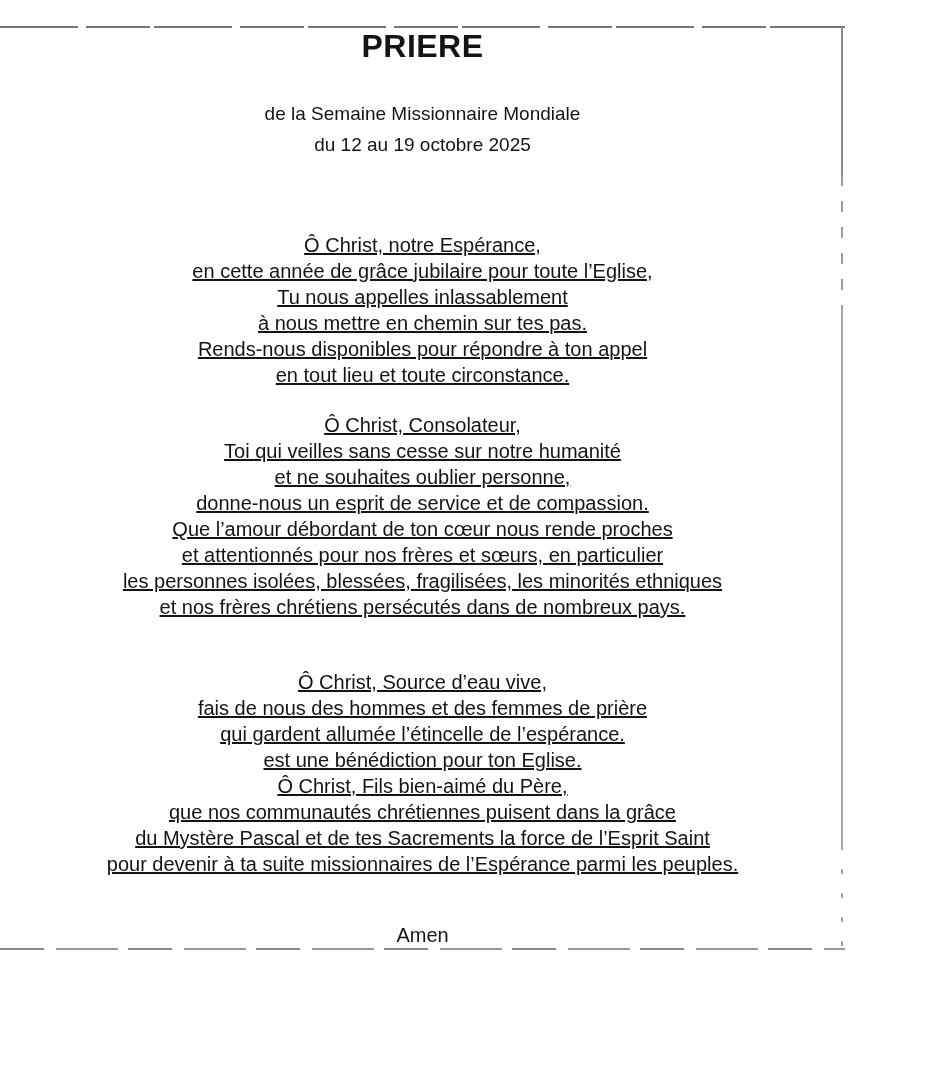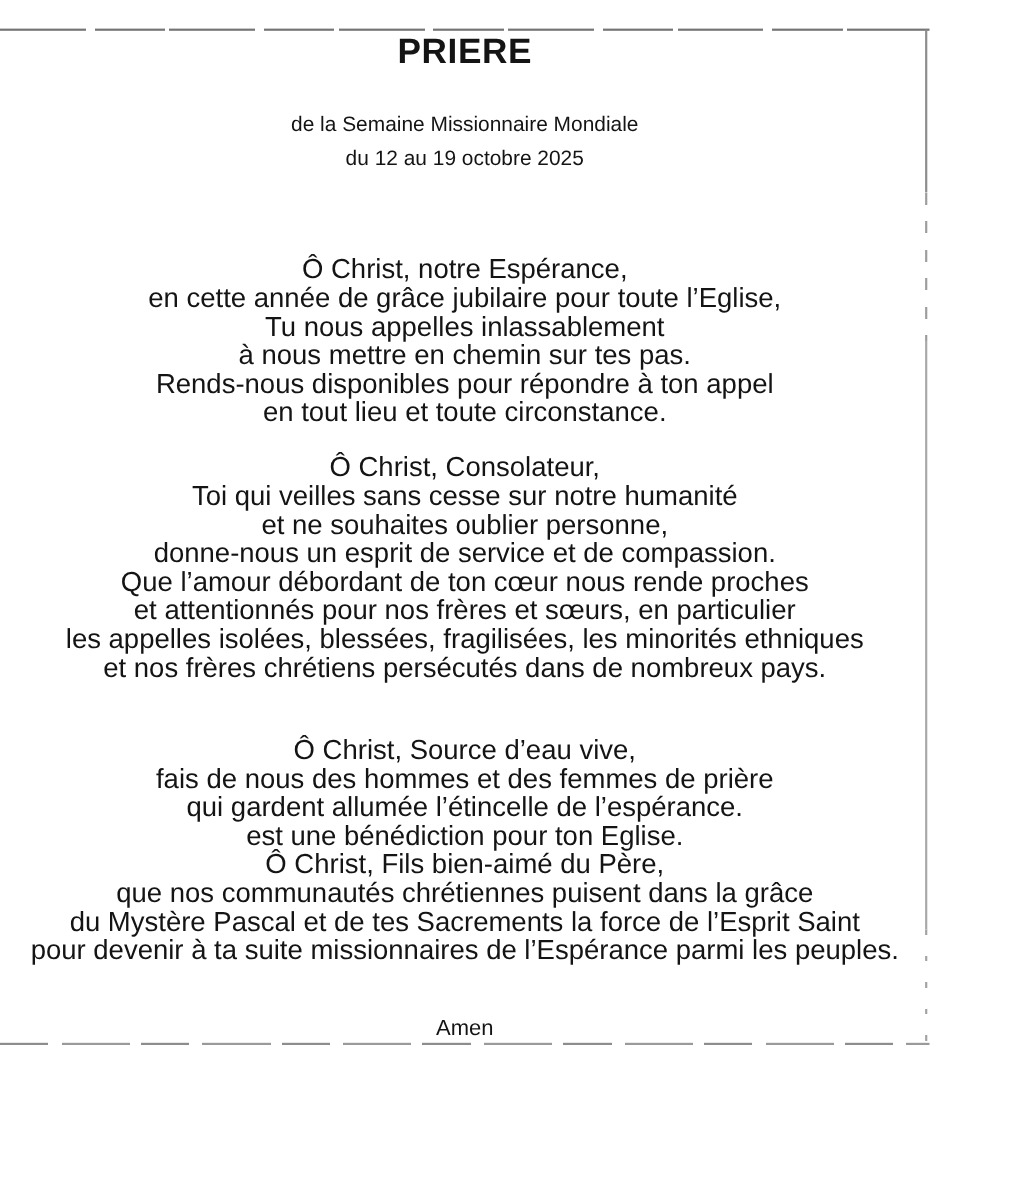--- a/index.html
+++ b/index.html
@@ -61,22 +61,23 @@
     font-weight: bold;
     letter-spacing: 0.5px;
     margin: 0;
   }
   .subtitle {
     top: 98px;
     font-size: 19px;
     line-height: 31px;
   }
   .stanza {
-    font-size: 25px;
+    font-size: 20px;
     line-height: 26px;
+    text-decoration: underline;
   }
   .stanza-1 { top: 232px; }
   .stanza-2 { top: 412px; }
   .stanza-3 { top: 642px; margin-top: 27px; }
   .amen {
     top: 922px;
     font-size: 20px;
     line-height: 26px;
   }
 </style>
@@ -108,21 +109,21 @@
     <div>en tout lieu et toute circonstance.</div>
   </div>
 
   <div class="content-block stanza stanza-2">
     <div>Ô Christ, Consolateur,</div>
     <div>Toi qui veilles sans cesse sur notre humanité</div>
     <div>et ne souhaites oublier personne,</div>
     <div>donne-nous un esprit de service et de compassion.</div>
     <div>Que l’amour débordant de ton cœur nous rende proches</div>
     <div>et attentionnés pour nos frères et sœurs, en particulier</div>
-    <div>les appelles isolées, blessées, fragilisées, les minorités ethniques</div>
+    <div>les personnes isolées, blessées, fragilisées, les minorités ethniques</div>
     <div>et nos frères chrétiens persécutés dans de nombreux pays.</div>
   </div>
 
   <div class="content-block stanza stanza-3">
     <div>Ô Christ, Source d’eau vive,</div>
     <div>fais de nous des hommes et des femmes de prière</div>
     <div>qui gardent allumée l’étincelle de l’espérance.</div>
     <div>est une bénédiction pour ton Eglise.</div>
     <div>Ô Christ, Fils bien-aimé du Père,</div>
     <div>que nos communautés chrétiennes puisent dans la grâce</div>

